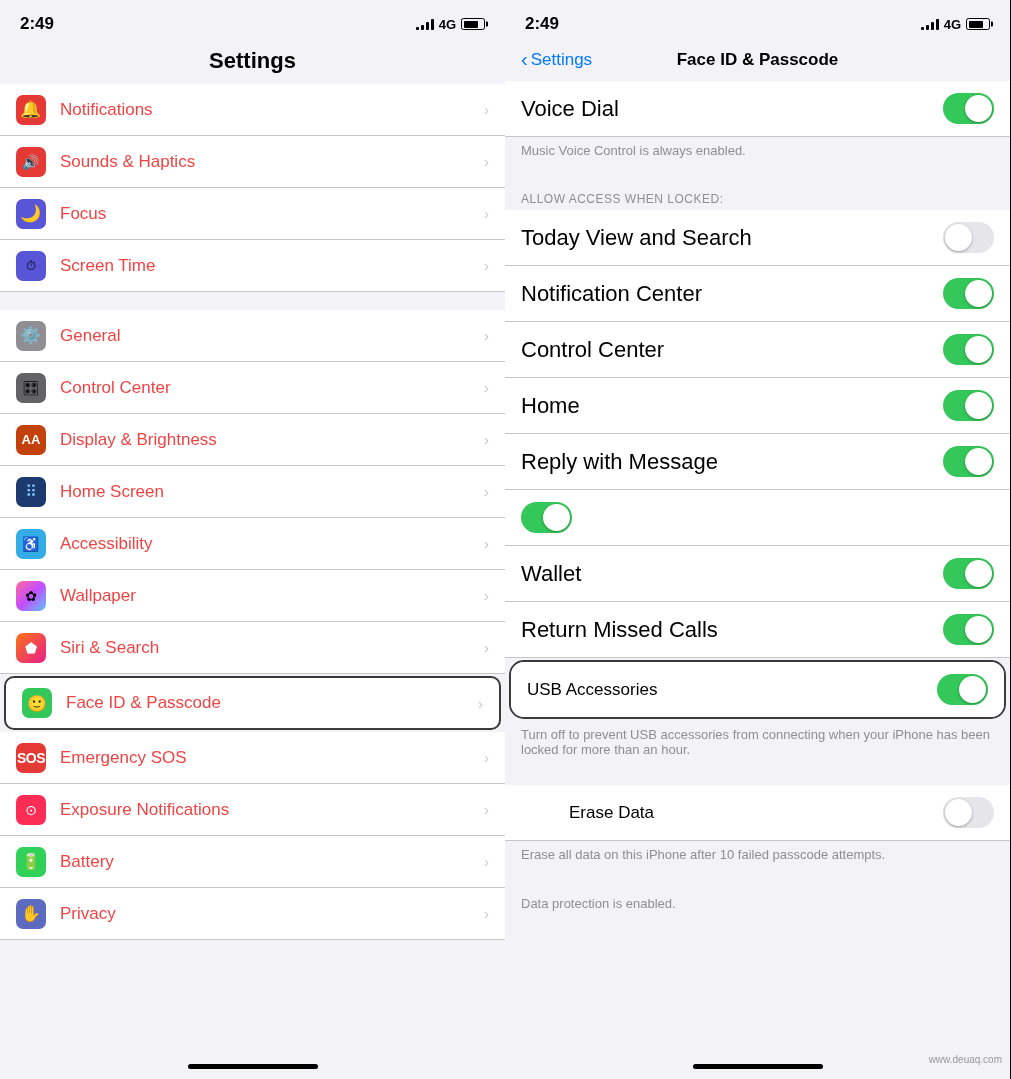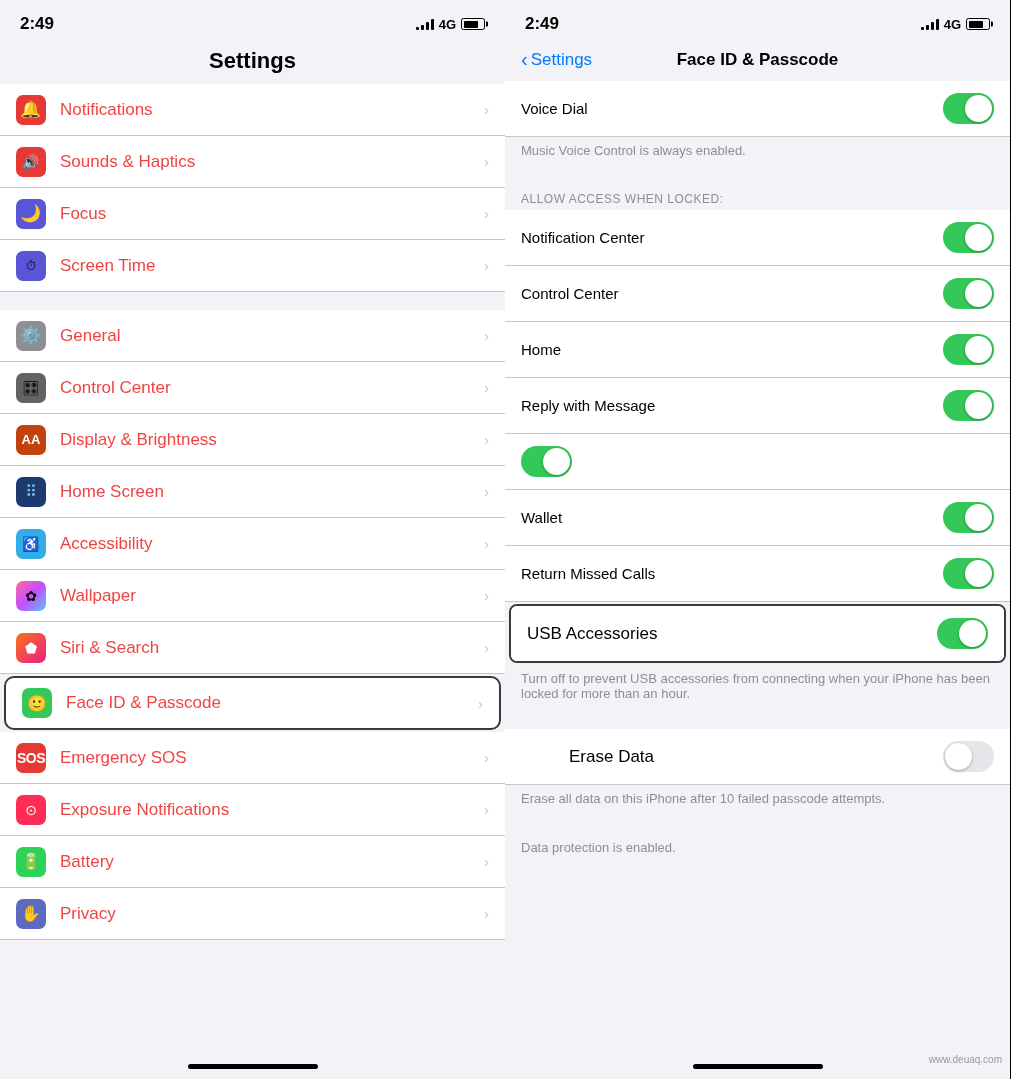--- a/index.html
+++ b/index.html
@@ -206,21 +206,21 @@
     .toggle-row {
       display: flex;
       align-items: center;
       background: #fff;
       padding: 12px 16px;
       border-bottom: 0.5px solid #c6c6c8;
       min-height: 50px;
     }
     .toggle-row .row-label {
       flex: 1;
-      font-size: 15px;
+      font-size: 22px;
       color: #000;
     }
     .toggle {
       width: 51px;
       height: 31px;
       border-radius: 16px;
       position: relative;
       cursor: pointer;
     }
     .toggle.on {
@@ -254,21 +254,21 @@
       color: #8e8e93;
       text-transform: uppercase;
       letter-spacing: 0.5px;
       background: #f2f2f7;
     }
 
     
     .usb-row-wrapper {
       background: #fff;
       margin: 2px 4px;
-      border-radius: 8px;
+      border-radius: 15px;
       border: 2.5px solid #3a3a3c;
       overflow: hidden;
     }
     .usb-row {
       display: flex;
       align-items: center;
       background: #fff;
       padding: 12px 16px;
       min-height: 50px;
     }
@@ -460,20 +460,26 @@
         </div>
       </div>
       <div class="section-note">Music Voice Control is always enabled.</div>
     </div>
 
     <div class="settings-section-gap"></div>
 
     <div>
       <div class="section-header-label">ALLOW ACCESS WHEN LOCKED:</div>
       <div class="toggle-row">
+        <span class="row-label">Today View and Search</span>
+        <div class="toggle off">
+          <div class="toggle-knob"></div>
+        </div>
+      </div>
+      <div class="toggle-row">
         <span class="row-label">Notification Center</span>
         <div class="toggle on">
           <div class="toggle-knob"></div>
         </div>
       </div>
       <div class="toggle-row">
         <span class="row-label">Control Center</span>
         <div class="toggle on">
           <div class="toggle-knob"></div>
         </div>

